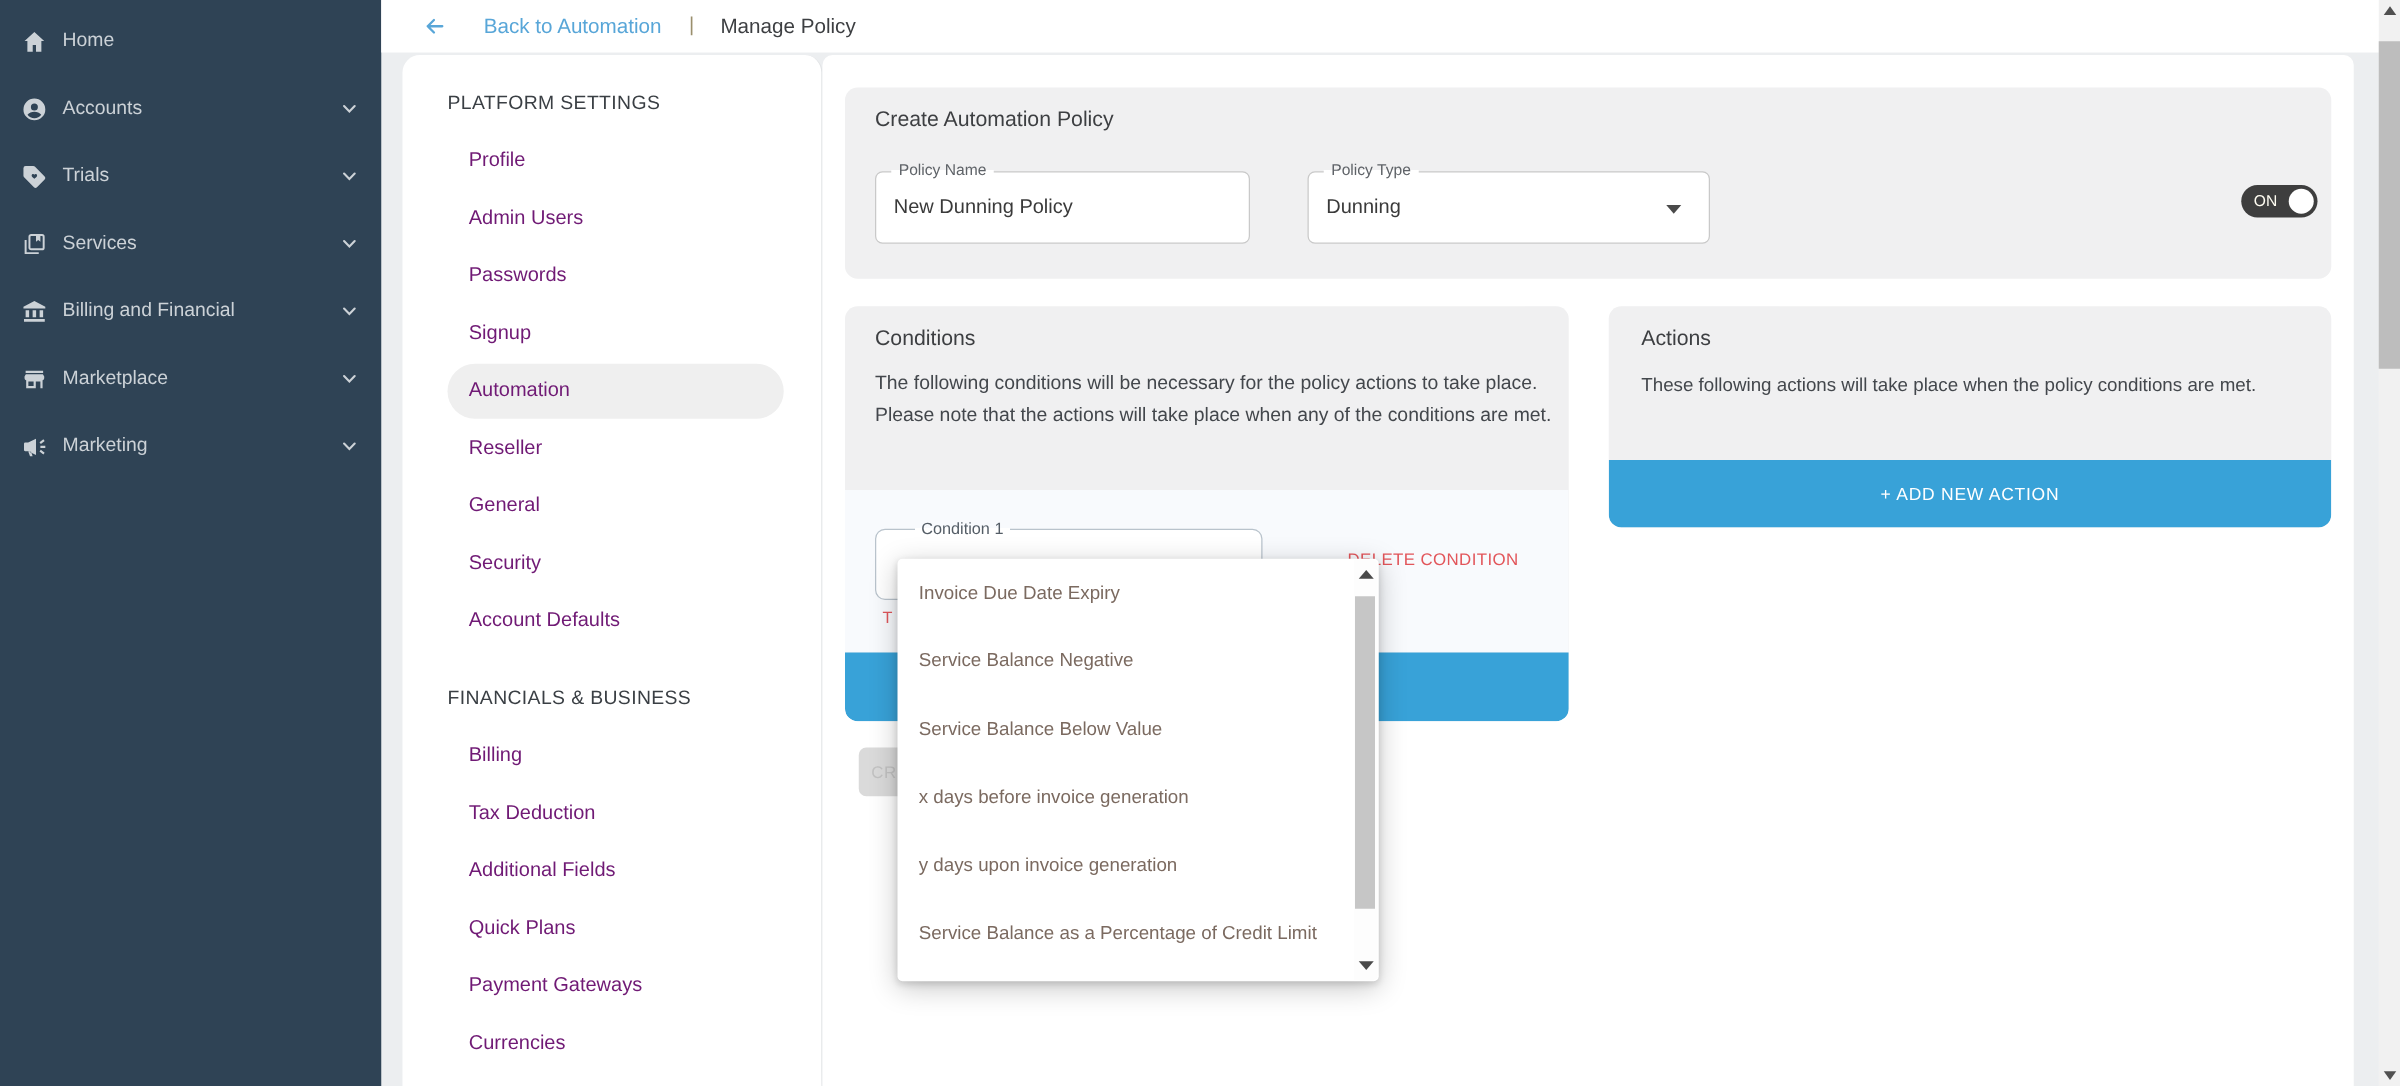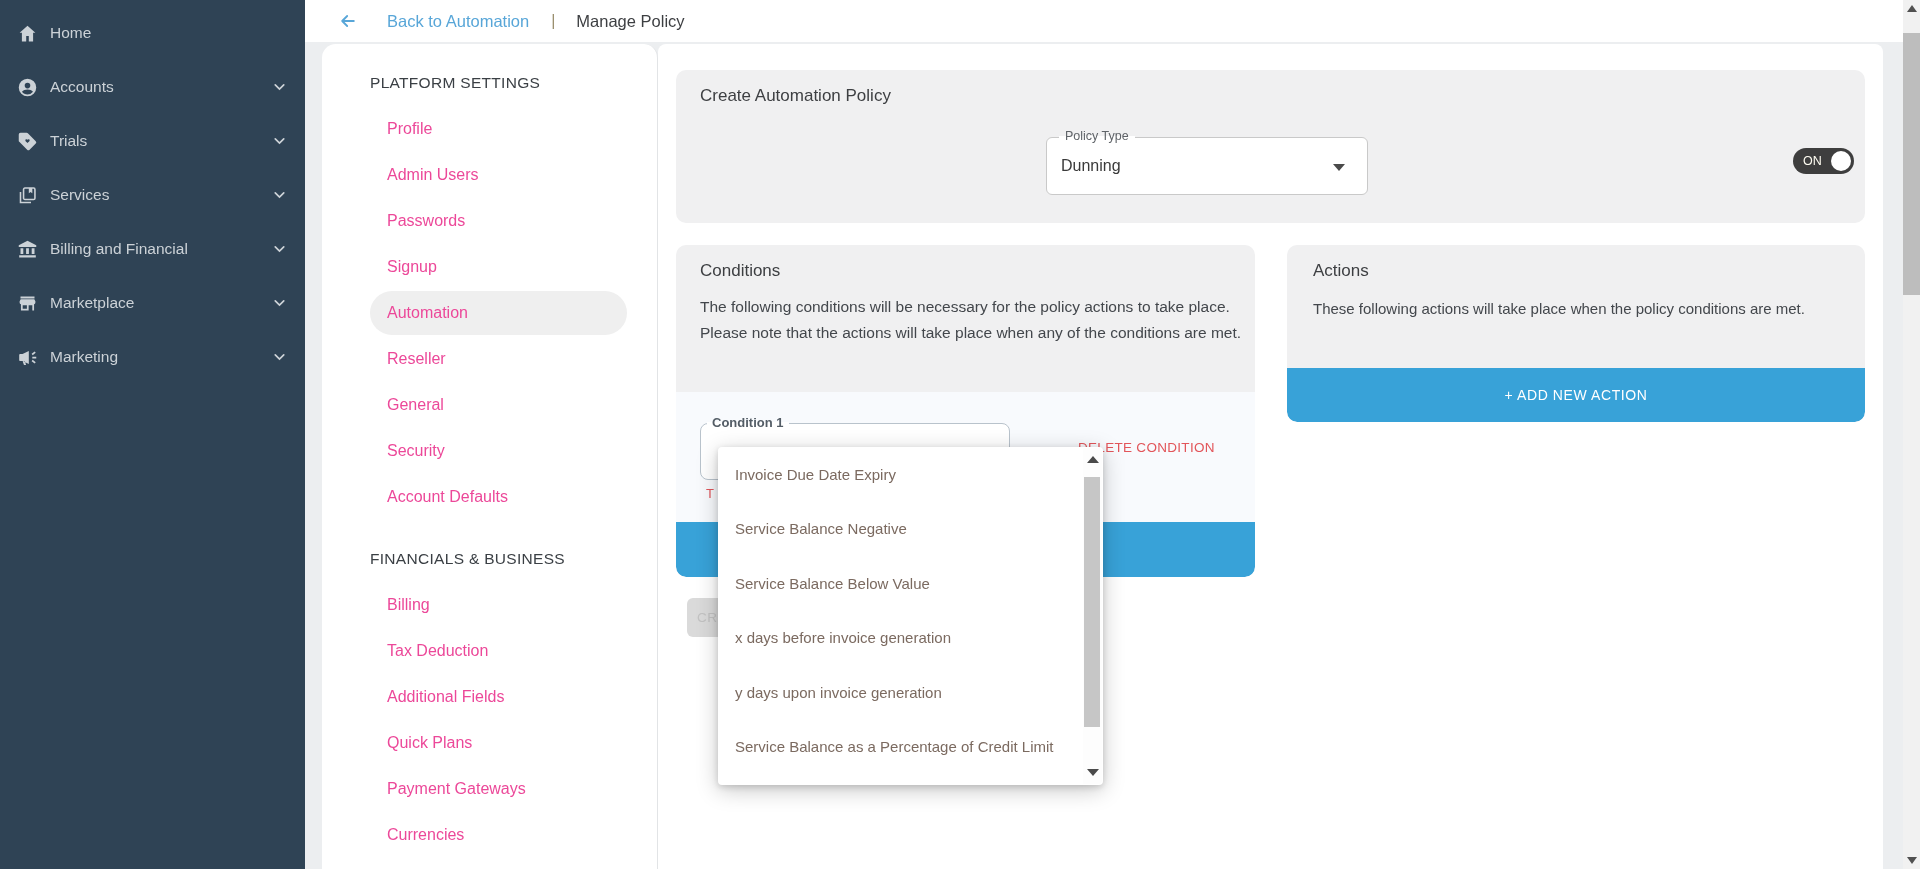--- a/index.html
+++ b/index.html
@@ -16,23 +16,23 @@
   
   .topbar { position:absolute; left:305px; top:0; width:1615px; height:42px; background:#ffffff; display:flex; align-items:center; }
   .back-link { display:flex; align-items:flex-end; margin-left:33px; cursor:pointer;gap:20px; }
   .back-link svg { width:20px; height:20px; margin-right:9px; }
   .back-link span { color:#58a6d8; font-size:16.5px; }
   .topbar .pipe { color:#9a8f6d; font-size:16px; margin:0 21px 0 22px; }
   .topbar .page-title { color:#3d3f42; font-size:16.5px; }
 
   
   .settings-menu { position:absolute; left:322px; top:44px; width:336px; height:825px; background:#ffffff;
-                   border-radius:14px 14px 0 0; border-right:1px solid #e2e4e6; padding-top:24px;padding-left:12px; }
+                   border-radius:14px 14px 0 0; border-right:1px solid #e2e4e6; padding-top:24px; }
   .menu-header { margin:0 0 8px 36px; line-height:30px; color:#3a3f44; font-size:15.5px; letter-spacing:.3px; }
-  .menu-item { position:relative; height:46px; line-height:46px; padding-left:53px; font-size:16px; color:#ec4899; cursor:pointer; }
+  .menu-item { position:relative; height:46px; line-height:46px; padding-left:53px; font-size:16px; color:#701a75; cursor:pointer; }
   .menu-item.active::before { content:""; position:absolute; left:36px; right:30px; top:1px; height:44px;
                               background:#efefef; border-radius:22px; z-index:0; }
   .menu-item span { position:relative; z-index:1; }
   .menu-gap { height:24px; }
 
   
   .main-panel { position:absolute; left:658px; top:44px; width:1225px; height:825px; background:#ffffff; border-radius:8px 8px 0 0; }
 
   .card { position:absolute; background:#f0f0f1; border-radius:10px; }
   .card-title { font-size:17px; color:#3d3f42; }
@@ -54,22 +54,22 @@
   .toggle .t-lbl { position:absolute; left:10px; top:50%; transform:translateY(-50%); color:#fffdf2; font-size:12.5px; font-weight:normal; }
   .toggle .knob { position:absolute; right:3px; top:3px; width:20px; height:20px; background:#ffffff; border-radius:50%; }
 
   
   .conditions-card { left:18px; top:201px; width:579px; height:332px; overflow:hidden; }
   .conditions-card .card-title { position:absolute; left:24px; top:16px; }
   .conditions-card .desc { position:absolute; left:24px; top:49px; width:552px; font-size:15.5px; line-height:26px; color:#43474c; }
   .cond-subpanel { position:absolute; left:0; top:147px; width:579px; height:130px; background:#f8fafd; }
   .cond-fieldset { position:absolute; left:24px; top:31px; width:310px; height:57px; background:#ffffff;
                    border:1px solid #b9c3cc; border-radius:8px; cursor:pointer; }
-  .cond-fieldset .flabel { position:absolute; left:6px; top:-9px; font-size:13px; color:#545d66; padding:0 5px;
-                           background:linear-gradient(to bottom,#f8fafd 48%,#ffffff 48%);font-weight:bold; }
+  .cond-fieldset .flabel { position:absolute; left:31px; top:-9px; font-size:13px; color:#545d66; padding:0 5px;
+                           background:linear-gradient(to bottom,#f8fafd 48%,#ffffff 48%); }
   .cond-helper { position:absolute; left:30px; top:94px; font-size:13px; color:#e0565b; }
   .delete-link { position:absolute; left:402px; top:48px; font-size:13.5px; letter-spacing:.3px; color:#e2555a; cursor:pointer; white-space:nowrap; }
   .btn-blue { position:absolute; left:0; bottom:0; width:100%; height:55px; background:#38a2d8; color:#ffffff;
               font-size:14px; letter-spacing:.6px; border:0; border-radius:0 0 10px 10px; cursor:pointer;
               font-family:"Liberation Sans",sans-serif; }
 
   
   .actions-card { left:629px; top:201px; width:578px; height:177px; overflow:hidden; }
   .actions-card .card-title { position:absolute; left:26px; top:16px; }
   .actions-card .desc { position:absolute; left:26px; top:55px; width:540px; font-size:15px; color:#43474c; }
@@ -200,20 +200,24 @@
     <div class="menu-item"><span>Additional Fields</span></div>
     <div class="menu-item"><span>Quick Plans</span></div>
     <div class="menu-item"><span>Payment Gateways</span></div>
     <div class="menu-item"><span>Currencies</span></div>
   </nav>
 
   <main class="main-panel">
 
     <section class="card policy-card">
       <div class="card-title">Create Automation Policy</div>
+      <div class="field field-name">
+        <span class="flabel">Policy Name</span>
+        <input type="text" readonly="" value="New Dunning Policy" style="">
+      </div>
       <div class="field field-type">
         <span class="flabel">Policy Type</span>
         <span class="val">Dunning</span>
         <span class="caret-down"></span>
       </div>
       <div class="toggle">
         <span class="t-lbl">ON</span>
         <span class="knob"></span>
       </div>
     </section>

